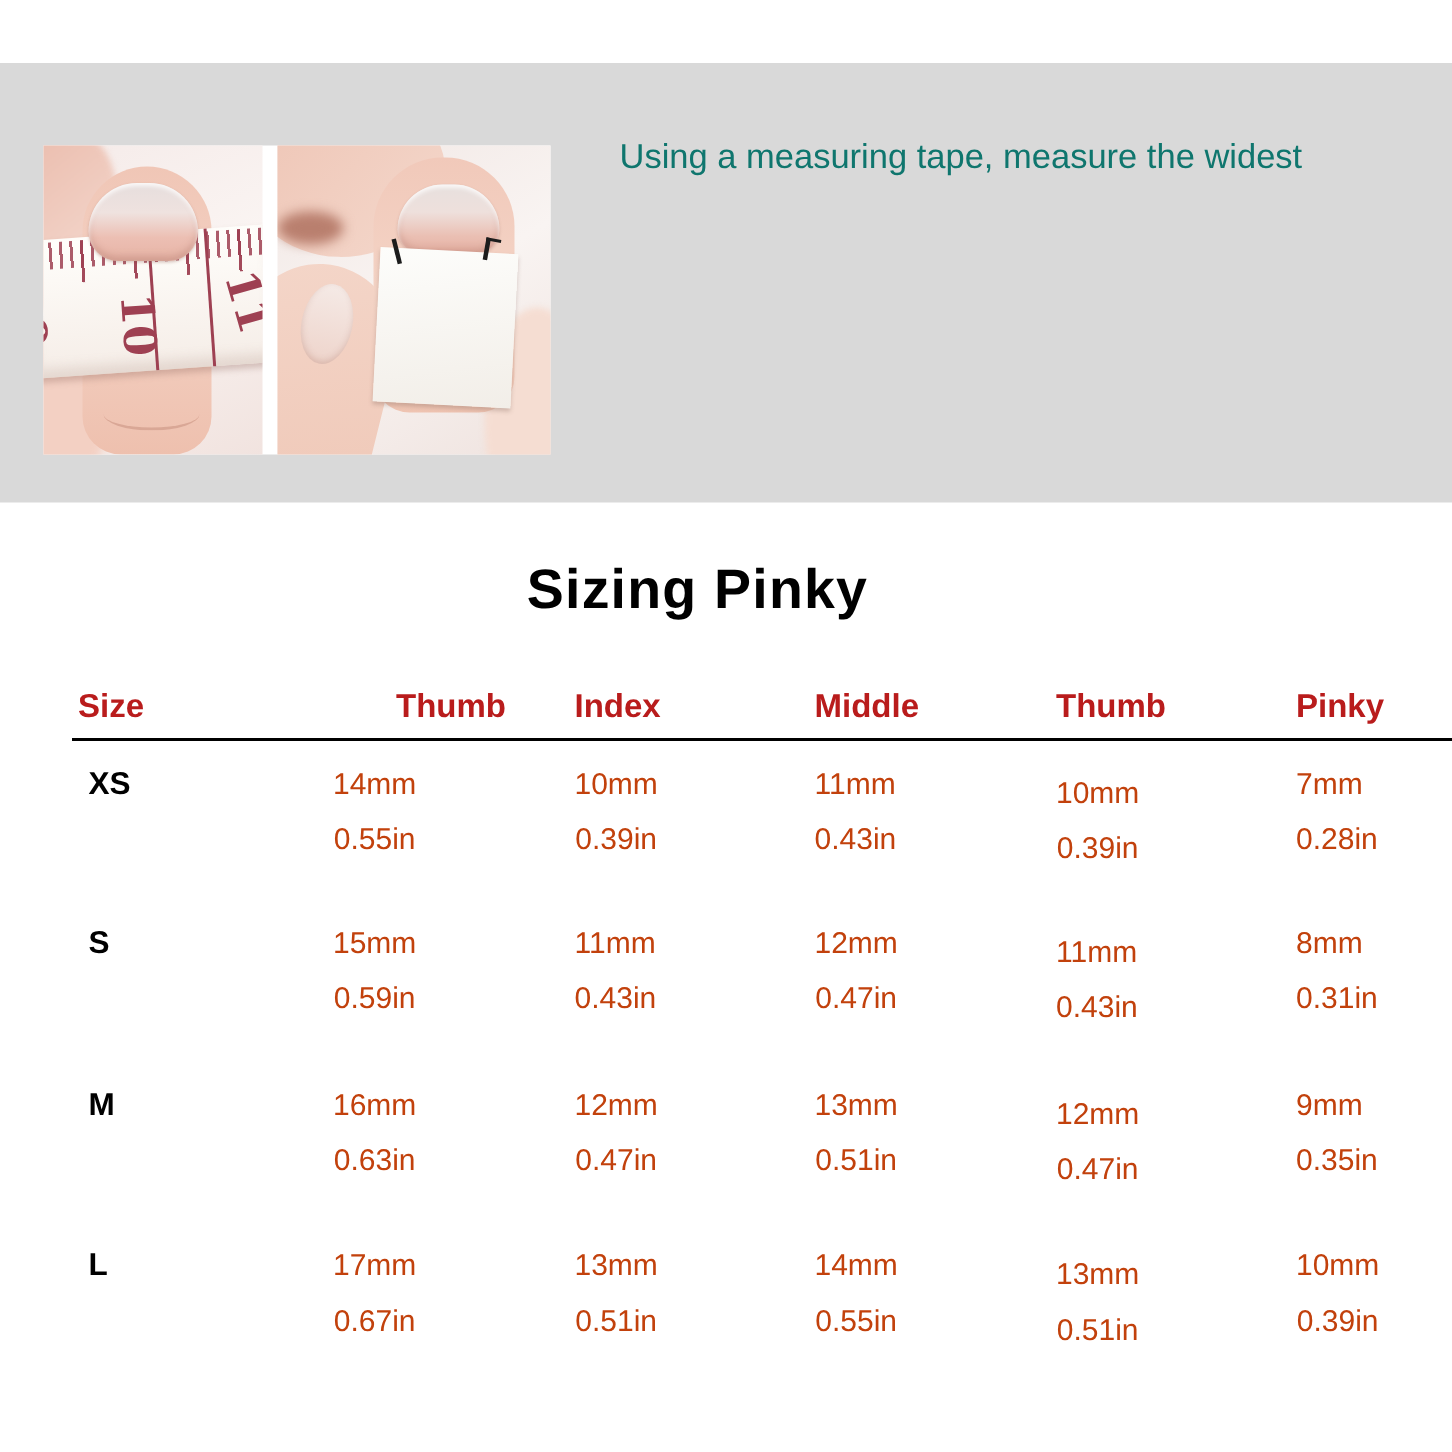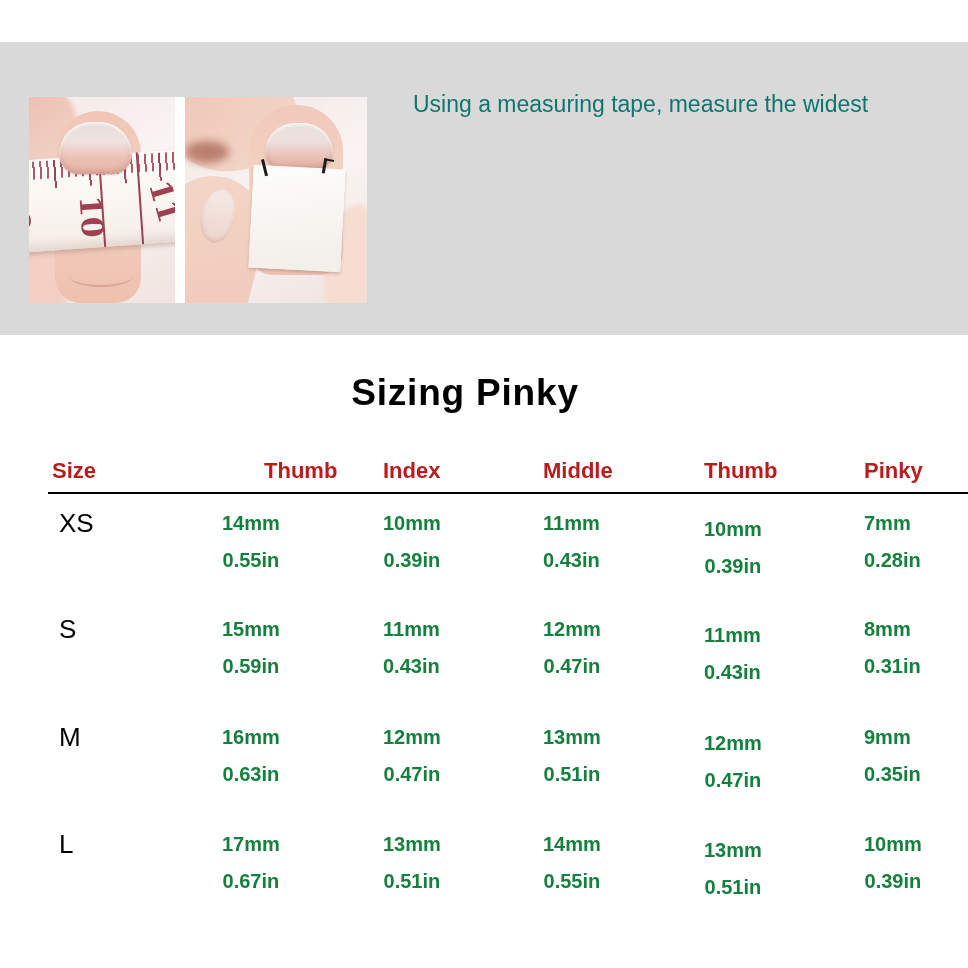--- a/index.html
+++ b/index.html
@@ -82,25 +82,25 @@
     font-size:37px; line-height:44px; font-weight:bold; letter-spacing:.8px; color:#000; }
 
   .thead .th { position:absolute; top:458px; font-size:22px; line-height:26px; font-weight:bold; color:#b91c1c; white-space:nowrap; }
   .th-0 { left:52px; }  .th-1 { left:220px;margin-left:44px; } .th-2 { left:383px; }
   .th-3 { left:543px; } .th-4 { left:704px; } .th-5 { left:864px; }
 
   .rule { position:absolute; left:48px; top:492px; width:920px; height:2px; background:#000; }
 
   .trow { position:absolute; left:0; width:968px; height:100px; }
   .row-0 { top:511px; } .row-1 { top:617px; } .row-2 { top:725px; } .row-3 { top:832px; }
-  .sz { position:absolute; left:59px; top:0; font-size:26px; line-height:24px; font-weight:normal; color:#000; }
+  .sz { position:absolute; left:59px; top:0; font-size:21px; line-height:24px; font-weight:bold; color:#000; }
   .cell { position:absolute; top:0; }
   .col-0 { left:222px; } .col-1 { left:383px; } .col-2 { left:543px; }
   .col-3 { left:704px; top:6px; } .col-4 { left:864px; }
-  .cell .mm, .cell .inch { font-size:20px; line-height:24px; font-weight:bold; color:#15803d; white-space:nowrap; }
+  .cell .mm, .cell .inch { font-size:20px; line-height:24px; font-weight:normal; color:#c2410c; white-space:nowrap; }
   .cell .inch { margin-top:13px;text-align:center; }
 </style>
 </head>
 <body>
 
 <div class="page">
 
   <div class="banner">
 
     <div class="photos">

